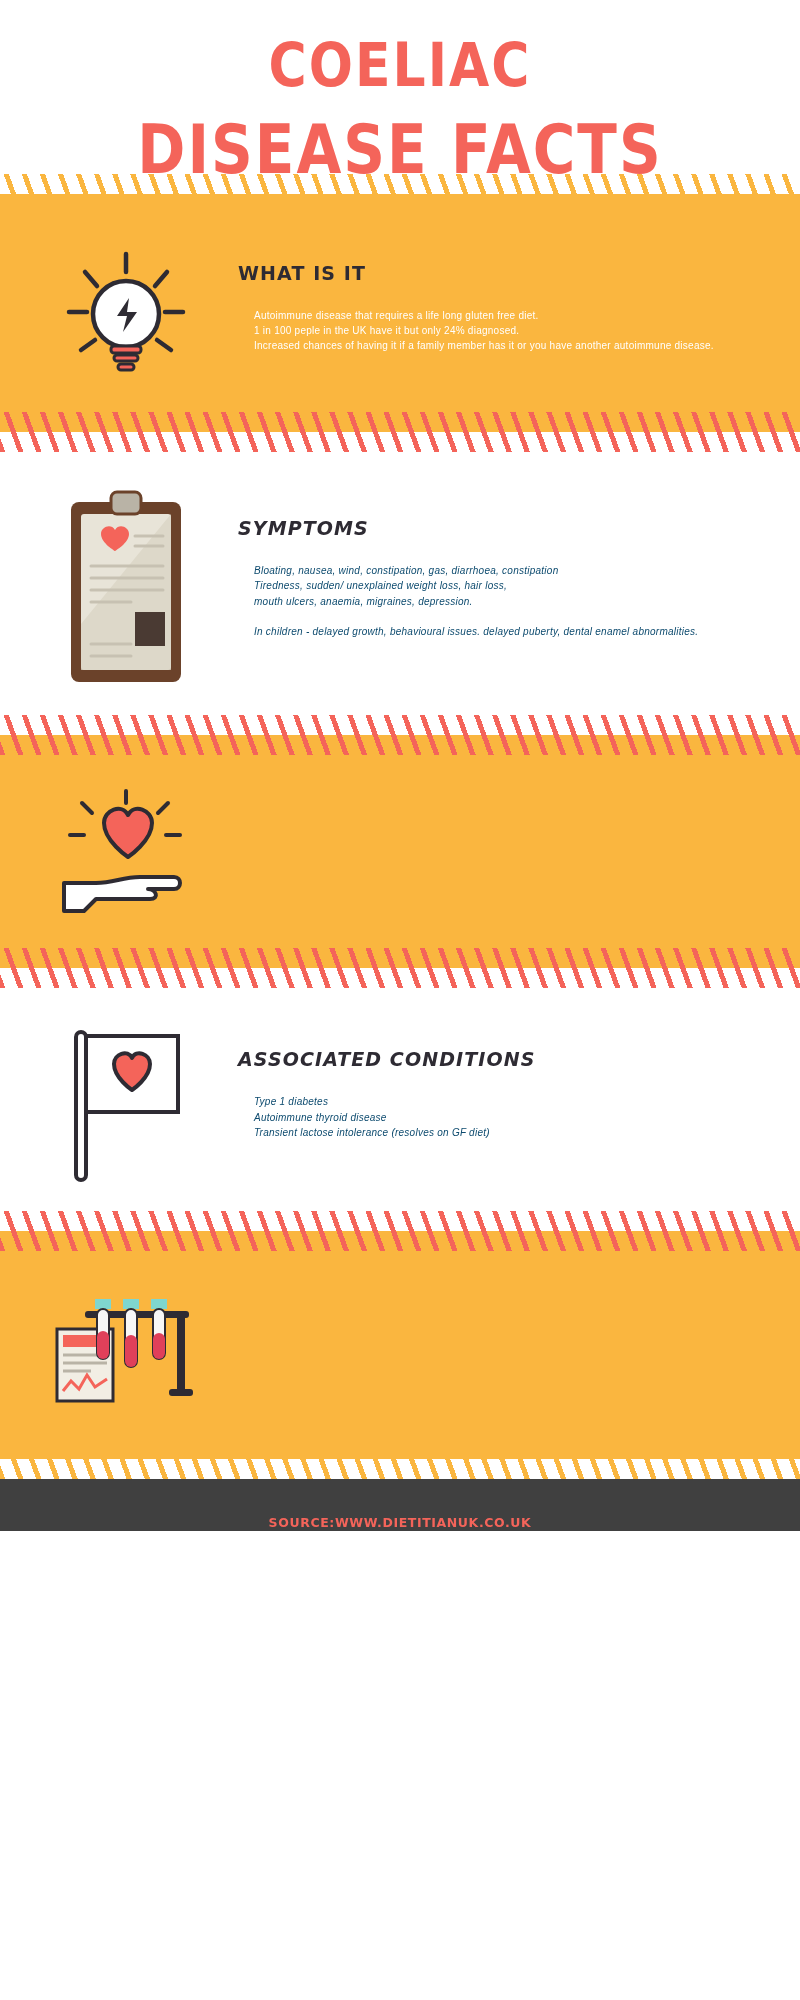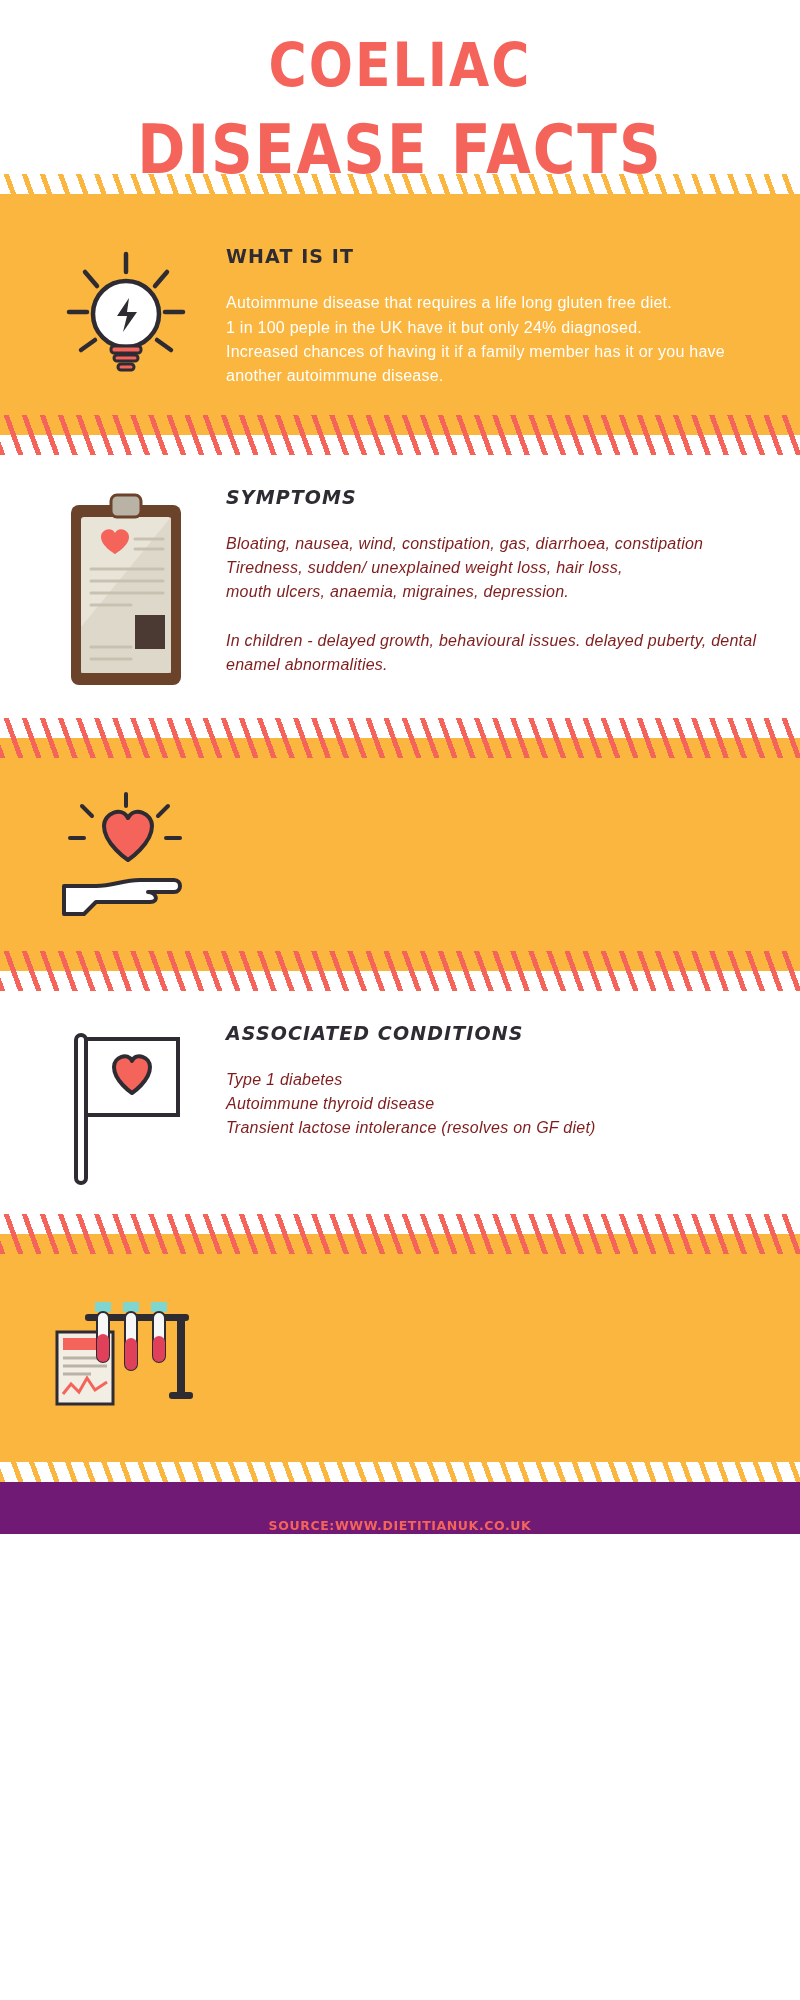--- a/index.html
+++ b/index.html
@@ -56,23 +56,24 @@
   .section{
     position:relative;
     width:100%;
     box-sizing:border-box;
   }
   .section.orange{ background:#fab63f; }
   .section.white{ background:#ffffff;font-style:italic; }
 
   .section-inner{
     display:flex;
-    align-items:flex-start;
+    align-items:center;
     padding:26px 30px 26px 26px;
     box-sizing:border-box;
+    gap:12px;
   }
   .icon-col{
     width:200px;
     flex:0 0 200px;
     display:flex;
     align-items:flex-start;
     justify-content:center;
     padding-top:6px;
   }
   .text-col{
@@ -83,32 +84,32 @@
     color:#2e2b33;
     font-family:"DejaVu Sans", sans-serif;
     font-weight:bold;
     font-size:19px;
     letter-spacing:1.1px;
     line-height:1.32;
     margin:0 0 22px 0;
     text-transform:uppercase;
   }
   .sec-body{
-    font-size:16px;
+    font-size:10px;
     line-height:1.52;
-    margin:0;
+    margin:16px;
     white-space:pre-line;
     letter-spacing:0.25px;
   }
   .sec-body.on-orange{ color:#ffffff; }
-  .sec-body.on-white{ color:#7f1d1d; }
+  .sec-body.on-white{ color:#0c4a6e; }
 
   
   .footer{
-    background:#701a75;
+    background:#404040;
     text-align:center;
     padding-top:34px;
   }
   .footer-src{
     color:#f4645a;
     font-family:"DejaVu Sans", sans-serif;
     font-weight:bold;
     font-size:12.5px;
     letter-spacing:0.6px;
   }

